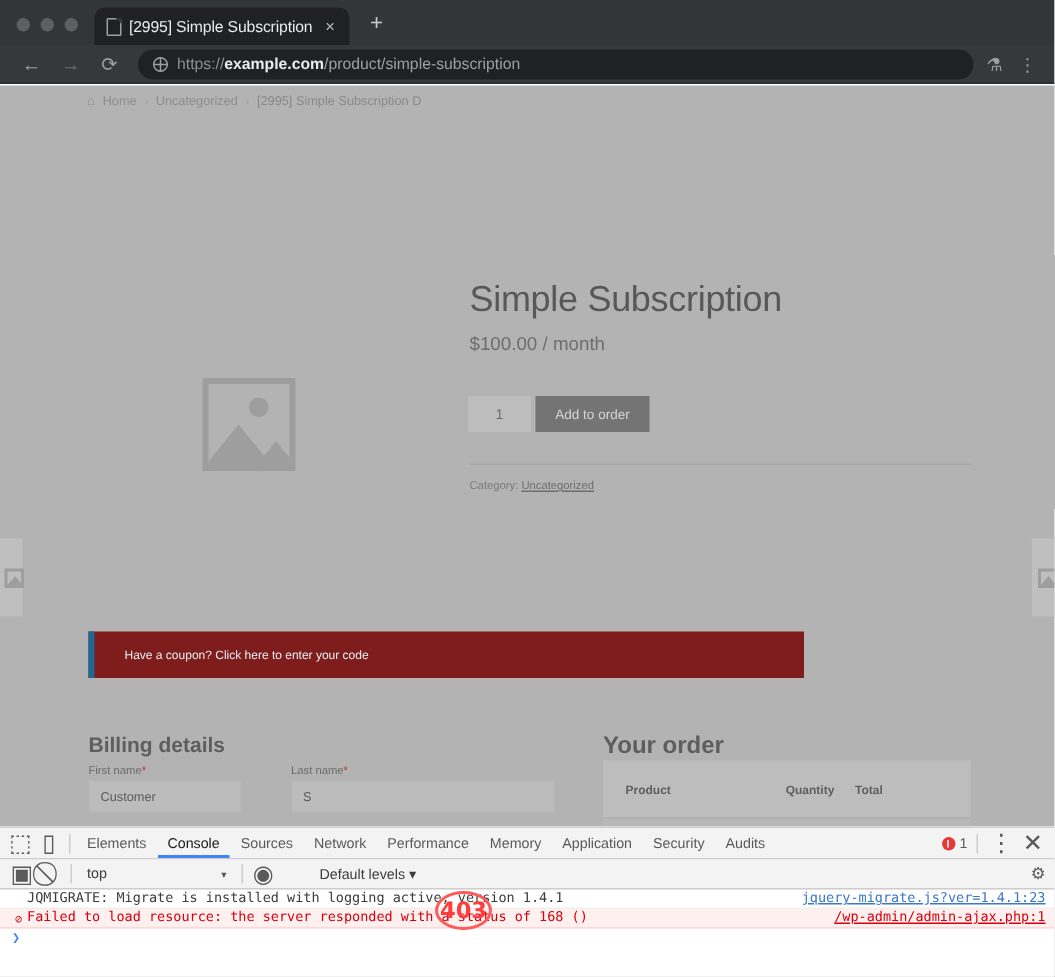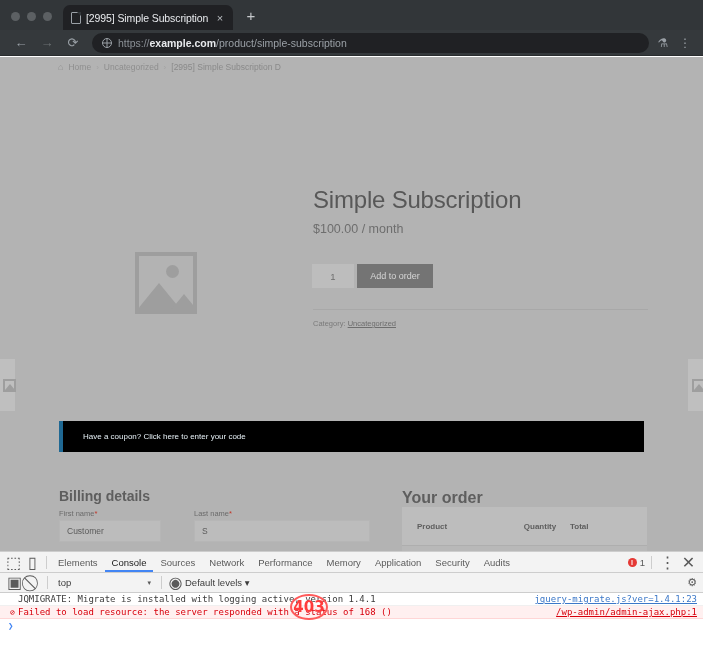--- a/index.html
+++ b/index.html
@@ -167,22 +167,22 @@
   .side-card.left .side-ph { left: 14px; }
   .side-card.right .side-ph { left: 4px; }
   .side-ph::after {
     content: ""; position: absolute; bottom: 0; left: 0; width: 0; height: 0;
     border-left: 5px solid transparent; border-right: 5px solid transparent;
     border-bottom: 6px solid #9e9e9e;
   }
 
   
   .coupon {
-    position: absolute; left: 59px; top: 364px; width: 585px; height: 31px;
-    background: #000000; border-left: 4px solid #1f6893;
+    position: absolute; left: 59px; top: 364px; width: 477px; height: 31px;
+    background: #7f1d1d; border-left: 4px solid #1f6893;
     display: flex; align-items: center;
   }
   .coupon-text { font-size: 8px; color: #e6f0f6; padding-left: 20px; }
 
   
   .billing-title {
     position: absolute; left: 59px; top: 419px;
     font-size: 14px; color: #5e5e5e;
   }
   .order-title {
@@ -253,21 +253,21 @@
   .ctx-select {
     display: flex; align-items: center; font-size: 9.5px; color: #3c3c3c;
     width: 105px; padding-left: 6px; position: relative;
   }
   .ctx-select .caret { position: absolute; right: 6px; font-size: 7px; color: #5a5a5a; }
   .filter-input {
     flex: 0 0 auto; width: 345px; height: 15px; background: #fff;
     border: 1px solid #cdcdcd; font-size: 9.5px; color: #9a9a9a;
     display: flex; align-items: center; padding-left: 5px; margin-left: 4px;
   }
-  .levels { font-size: 9.5px; color: #3c3c3c; margin-left: 0; }
+  .levels { font-size: 9.5px; color: #3c3c3c; margin-left: 28px; }
   .gear { margin-left: auto; padding-right: 6px; color: #5a5a5a; font-size: 11px; }
 
   .console-body { position: relative; font-family: "DejaVu Sans Mono", monospace; }
   .c-row {
     position: relative; height: 13px; display: flex; align-items: center;
     font-size: 9px; padding-left: 7px;
     border-bottom: 1px solid #f0f0f0;
   }
   .c-row.warnish { color: #3c3c3c; }
   .c-row.error { background: #fff0f0; color: #d8000c; border-bottom-color: #ffd6d6; }

